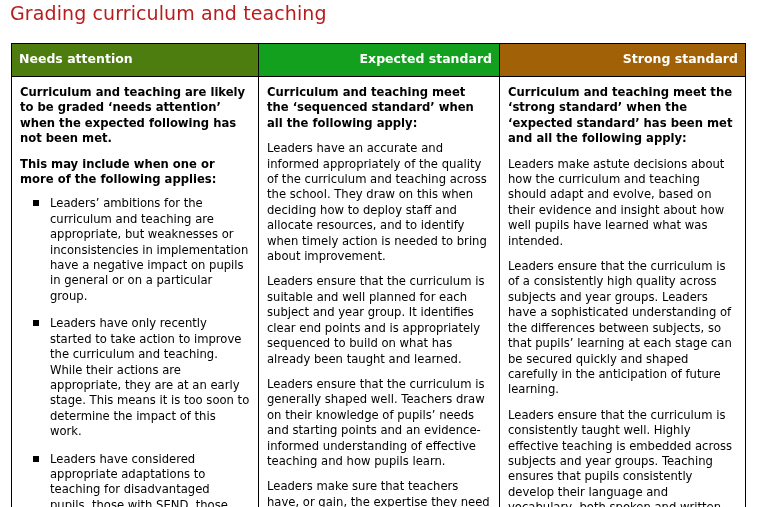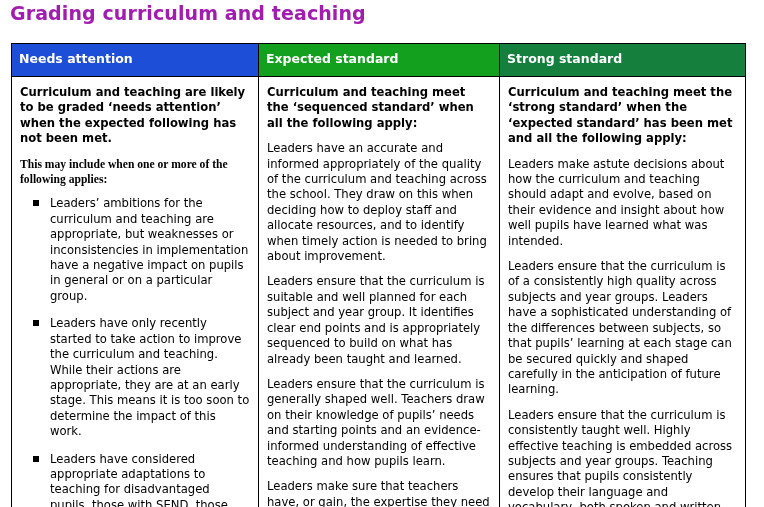--- a/index.html
+++ b/index.html
@@ -18,22 +18,22 @@
     width: 764px;
     height: 507px;
     box-sizing: border-box;
     padding: 0;
   }
   .page-title {
     position: absolute;
     left: 10px;
     top: 2px;
     font-size: 19px;
-    font-weight: 700;
-    color: #a21caf;
+    font-weight: 400;
+    color: #b91c1c;
     letter-spacing: 0.1px;
     white-space: nowrap;
     font-family: "DejaVu Sans", "Liberation Sans", sans-serif;
   }
   .grade-table {
     position: absolute;
     left: 11px;
     top: 43px;
     width: 734px;
     border-collapse: collapse;
@@ -47,23 +47,23 @@
     border: 1px solid #000000;
     padding: 6px 7px 7px 7px;
     text-align: left;
     vertical-align: middle;
     color: #ffffff;
     font-size: 12.5px;
     font-weight: bold;
     height: 19px;
     line-height: 1.15;
   }
-  th.h-needs { background: #1d4ed8; }
-  th.h-expected { background: #12a01e; }
-  th.h-strong { background: #15803d; }
+  th.h-needs { background: #4d7c0f; }
+  th.h-expected { background: #12a01e; text-align: right; }
+  th.h-strong { background: #a16207; text-align: right; }
 
   .grade-table td {
     border: 1px solid #000000;
     border-bottom: none;
     padding: 8px 8px 6px 8px;
     vertical-align: top;
     font-size: 11.6px;
     line-height: 1.33;
     color: #000000;
     height: 449px;
@@ -71,21 +71,21 @@
   }
   td.cell-strong { border-bottom: 1px solid #000000; }
 
   .cell-inner {
     overflow: hidden;
   }
   p.lead {
     margin: 0 0 10px 0;
     font-weight: bold;
   }
-  p.lead.tight { margin-bottom: 9px; font-family: Liberation Serif, serif; }
+  p.lead.tight { margin-bottom: 9px; }
   p.para {
     margin: 0 0 10px 0;
   }
   p.para:last-child { margin-bottom: 0; }
 
   ul.bullets {
     list-style: none;
     margin: 0;
     padding: 0;
   }

